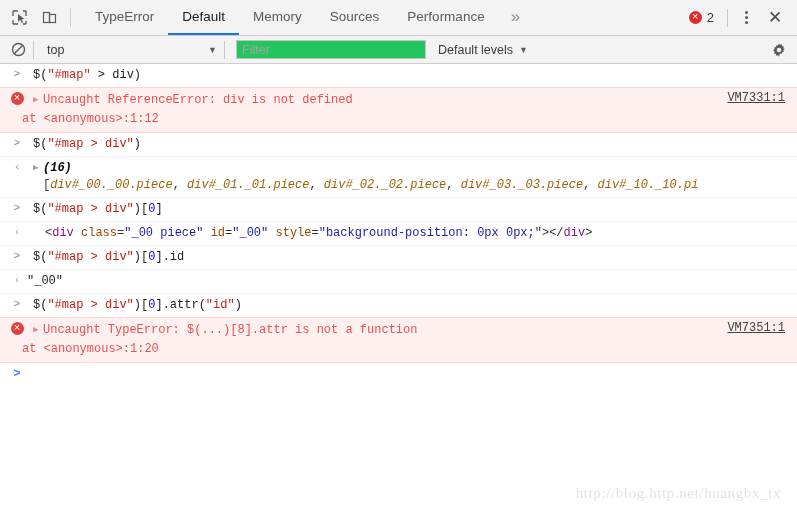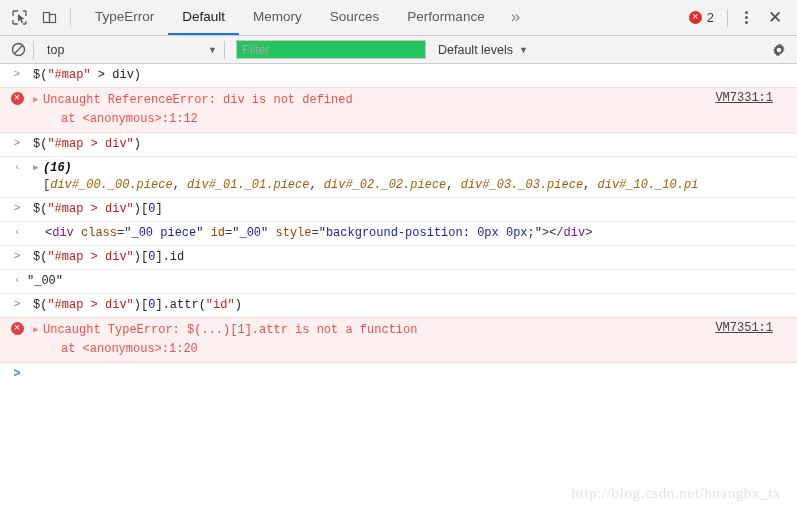--- a/index.html
+++ b/index.html
@@ -257,29 +257,29 @@
   .disclosure {
     display: inline-block;
     width: 10px;
     color: #a0a0a0;
     font-size: 9px;
     vertical-align: 1px;
   }
   .disclosure-err { color: #e08a8a; }
   .err-link {
     position: absolute;
-    right: 24px;
+    right: 12px;
     top: 3px;
     color: #444;
     text-decoration: underline;
     font-family: "Liberation Mono", monospace;
     font-size: 12px;
     cursor: pointer;
   }
-  .err-stack { color: #e85050; padding-left: 22px; margin-left: 39px; }
+  .err-stack { color: #e85050; padding-left: 22px; }
   .arr-wrap { display: inline-block; vertical-align: top; }
   .arr-count { display: block; }
   .arr-items { display: block; }
 
   .watermark {
     position: absolute;
     right: 16px;
     bottom: 9px;
     color: #e3e3e3;
     font-family: "Liberation Serif", serif;
@@ -413,23 +413,23 @@
     <span class="content tk-plain" style="margin-left:27px">"_00"</span>
   </div>
 
   <div class="msg msg-cmd">
     <span class="gutter chev-in">&gt;</span>
     <span class="content"><span class="tk-plain">$(</span><span class="tk-str">"#map &gt; div"</span><span class="tk-plain">)[</span><span class="tk-num">0</span><span class="tk-plain">].attr(</span><span class="tk-str">"id"</span><span class="tk-plain">)</span></span>
   </div>
 
   <div class="msg msg-err">
     <span class="gutter"><span class="errdot-g"></span></span>
-    <span class="content-err"><span class="disclosure disclosure-err">▶</span><span class="tk-err">Uncaught TypeError: $(...)[1].attr is not a function</span><br><span class="tk-err err-stack">at &lt;anonymous&gt;:1:20</span></span>
+    <span class="content-err"><span class="disclosure disclosure-err">▶</span><span class="tk-err">Uncaught TypeError: $(...)[8].attr is not a function</span><br><span class="tk-err err-stack">at &lt;anonymous&gt;:1:20</span></span>
     <span class="err-link">VM7351:1</span>
   </div>
 
   <div class="msg" style="border-bottom:none">
     <span class="gutter chev-in blue">&gt;</span>
     <span class="content"></span>
   </div>
 
-  <div class="watermark">http://blog.csdn.net/huangbx_tx</div>
+  <div class="watermark">http://blog.http.net/huangbx_tx</div>
 </div>
 
 </body></html>

